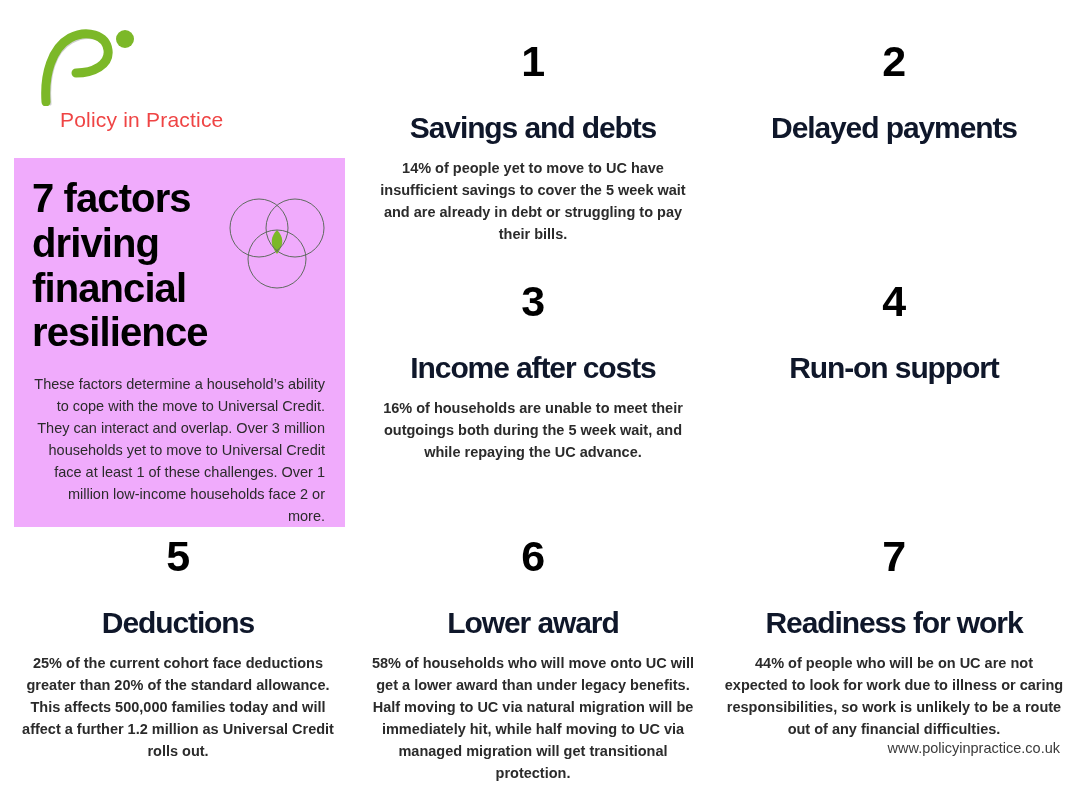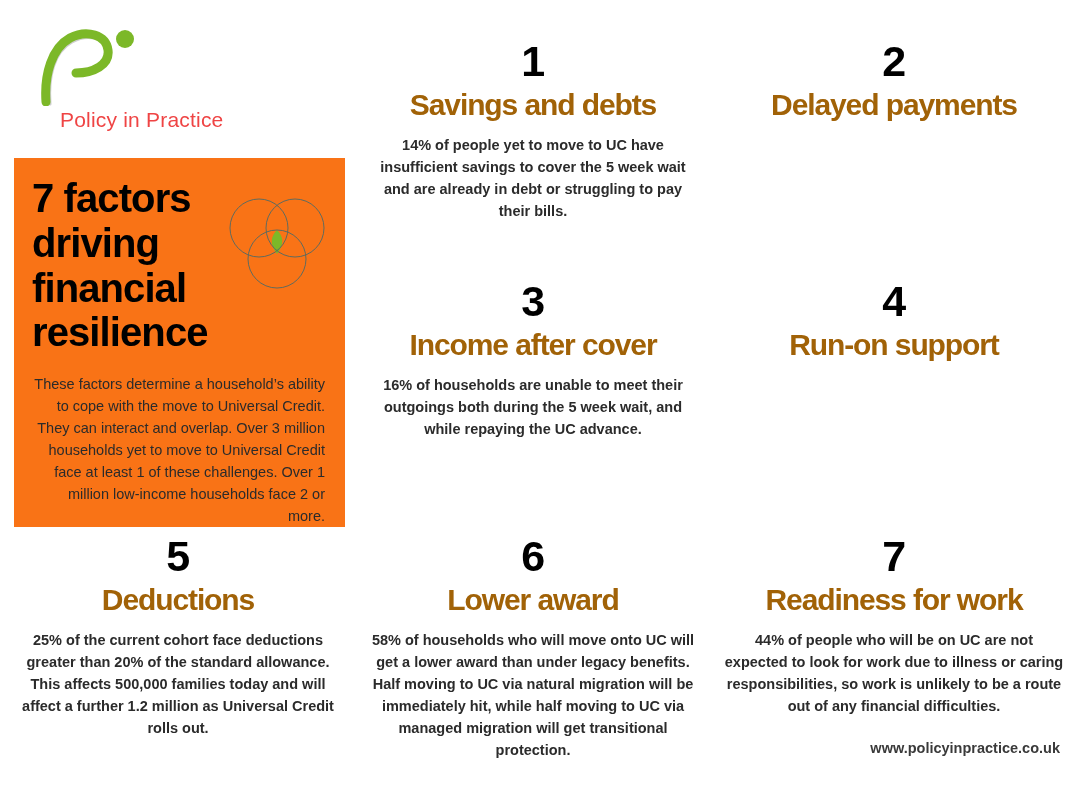--- a/index.html
+++ b/index.html
@@ -48,21 +48,21 @@
     white-space: nowrap;
   }
 
   
   .intro-panel {
     position: absolute;
     left: 14px;
     top: 158px;
     width: 331px;
     height: 369px;
-    background: #f97316;
+    background: #f0abfc;
     box-sizing: border-box;
     padding: 18px 20px 14px 18px;
   }
   .intro-title {
     font-size: 40px;
     line-height: 1.12;
     font-weight: 800;
     letter-spacing: -0.9px;
     color: #000000;
     margin: 0;
@@ -91,26 +91,26 @@
     text-align: center;
   }
   .factor-number {
     font-size: 43px;
     font-weight: 800;
     line-height: 1;
     color: #000000;
     letter-spacing: -0.5px;
   }
   .factor-title {
-    margin-top: 6px;
+    margin-top: 29px;
     font-size: 30px;
     font-weight: 800;
     line-height: 1.05;
     letter-spacing: -1.1px;
-    color: #a16207;
+    color: #0f172a;
     white-space: nowrap;
   }
   .factor-body {
     margin-top: 13px;
     font-size: 14.5px;
     line-height: 1.53;
     color: #2b2b2b;
     font-weight: 700;
   }
 
@@ -124,21 +124,21 @@
   .f5 { left: 12px;  top: 535px; width: 332px; }
   .f6 { left: 368px; top: 535px; width: 330px; }
   .f7 { left: 724px; top: 535px; width: 340px; }
 
   .site-url {
     position: absolute;
     right: 20px;
     top: 740px;
     font-size: 14.5px;
     color: #3a3a3a;
-    font-weight: 700;
+    font-weight: 400;
   }
 </style>
 </head>
 <body>
 
 <div class="page">
 
   <div class="logo">
     <div class="logo-mark">
       <svg viewBox="0 0 110 82" width="110" height="82" aria-hidden="true">
@@ -169,21 +169,21 @@
     <div class="factor-body">14% of people yet to move to UC have insufficient savings to cover the 5 week wait and are already in debt or struggling to pay their bills.</div>
   </div>
 
   <div class="factor f2">
     <div class="factor-number">2</div>
     <div class="factor-title">Delayed payments</div>
   </div>
 
   <div class="factor f3">
     <div class="factor-number">3</div>
-    <div class="factor-title">Income after cover</div>
+    <div class="factor-title">Income after costs</div>
     <div class="factor-body">16% of households are unable to meet their outgoings both during the 5 week wait, and while repaying the UC advance.</div>
   </div>
 
   <div class="factor f4">
     <div class="factor-number">4</div>
     <div class="factor-title">Run-on support</div>
   </div>
 
   <div class="factor f5">
     <div class="factor-number">5</div>

